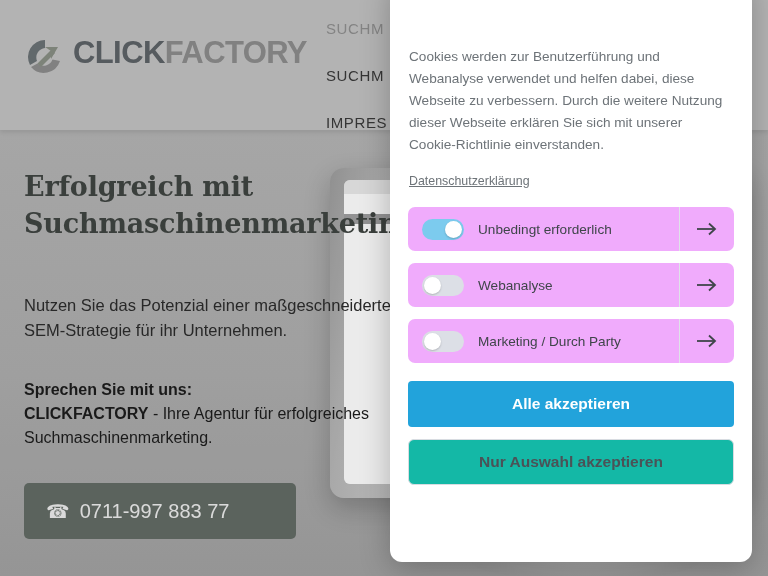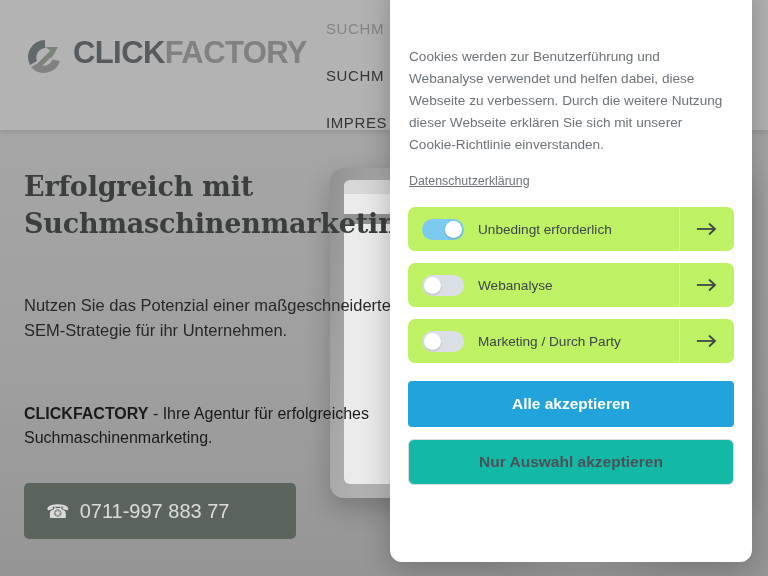--- a/index.html
+++ b/index.html
@@ -228,21 +228,21 @@
     cursor: pointer;
   }
 
   .pref-list { margin-top: 18px; }
   .pref-row {
     position: relative;
     display: flex;
     align-items: center;
     height: 44px;
     margin-bottom: 12px;
-    background: #bef264;
+    background: #f0abfc;
     border-radius: 7px;
     padding: 0 0 0 14px;
     box-sizing: border-box;
   }
   .toggle {
     position: relative;
     width: 42px; height: 21px;
     border-radius: 11px;
     background: #dcdfe6;
     flex: none;
@@ -362,21 +362,21 @@
       </nav>
     </div>
 
     <div class="hero-content">
       <h1 class="hero-title">
         <span>Erfolgreich mit</span><br>
         <span>Suchmaschinenmarketing</span>
       </h1>
       <p class="hero-sub">Nutzen Sie das Potenzial einer maßgeschneiderten SEM-Strategie für ihr Unternehmen.</p>
       <p class="hero-contact">
-        <br>
+        <span class="b">Sprechen Sie mit uns:</span><br>
         <span class="b">CLICKFACTORY</span><span> - Ihre Agentur für erfolgreiches Suchmaschinenmarketing.</span>
       </p>
     </div>
 
     <button class="phone-btn">
       <span class="tel-glyph">☎</span>
       <span>0711-997 883 77</span>
     </button>
   </div>
 

